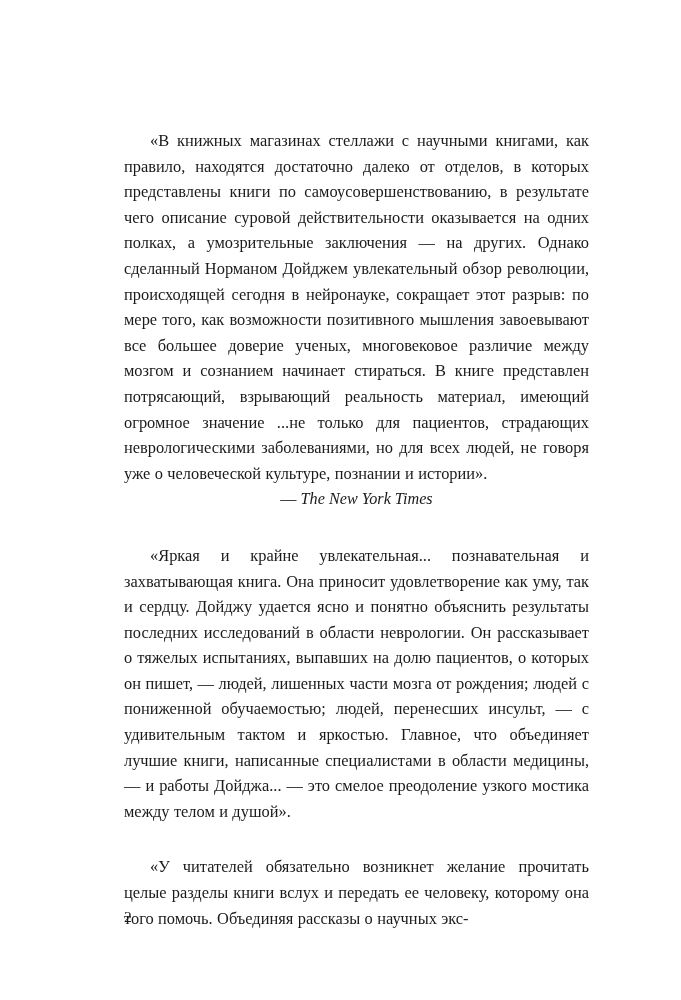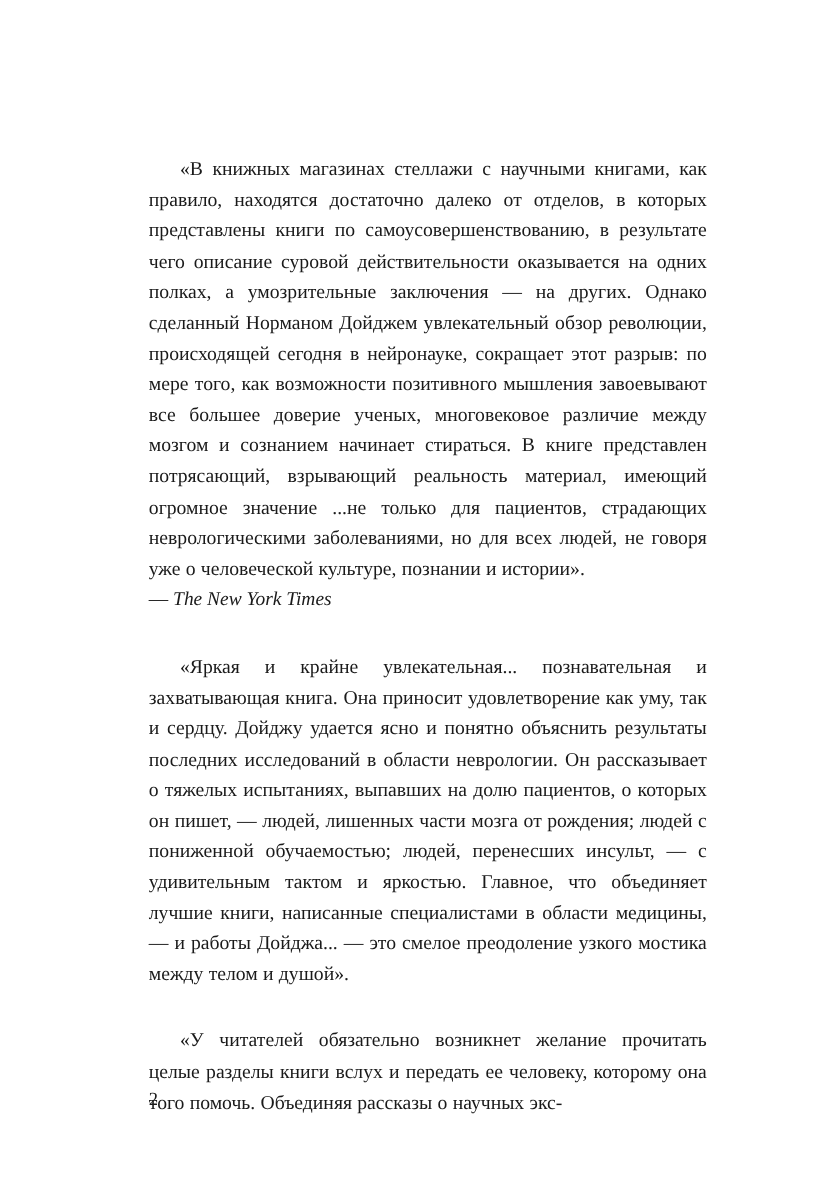--- a/index.html
+++ b/index.html
@@ -30,21 +30,21 @@
     text-align: justify;
     text-indent: 26px;
     margin: 0;
     hyphens: manual;
     word-spacing: 0.3px;
   }
   .quote-source {
     margin: 1px 0 0 0;
     font-size: 16.2px;
     line-height: 25.6px;
-    text-align: left;
+    text-align: center;
     font-style: italic;
   }
   .quote-source .dash {
     font-style: normal;
   }
   .page-number {
     position: absolute;
     left: 124px;
     bottom: 76px;
     font-size: 15.5px;

